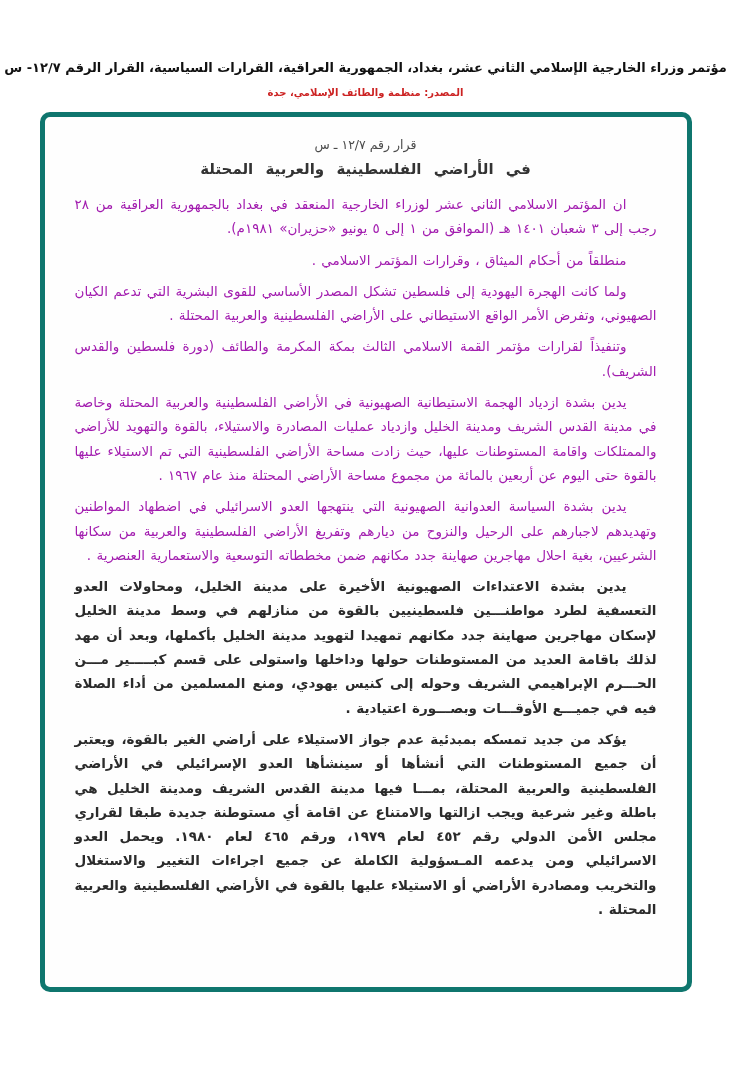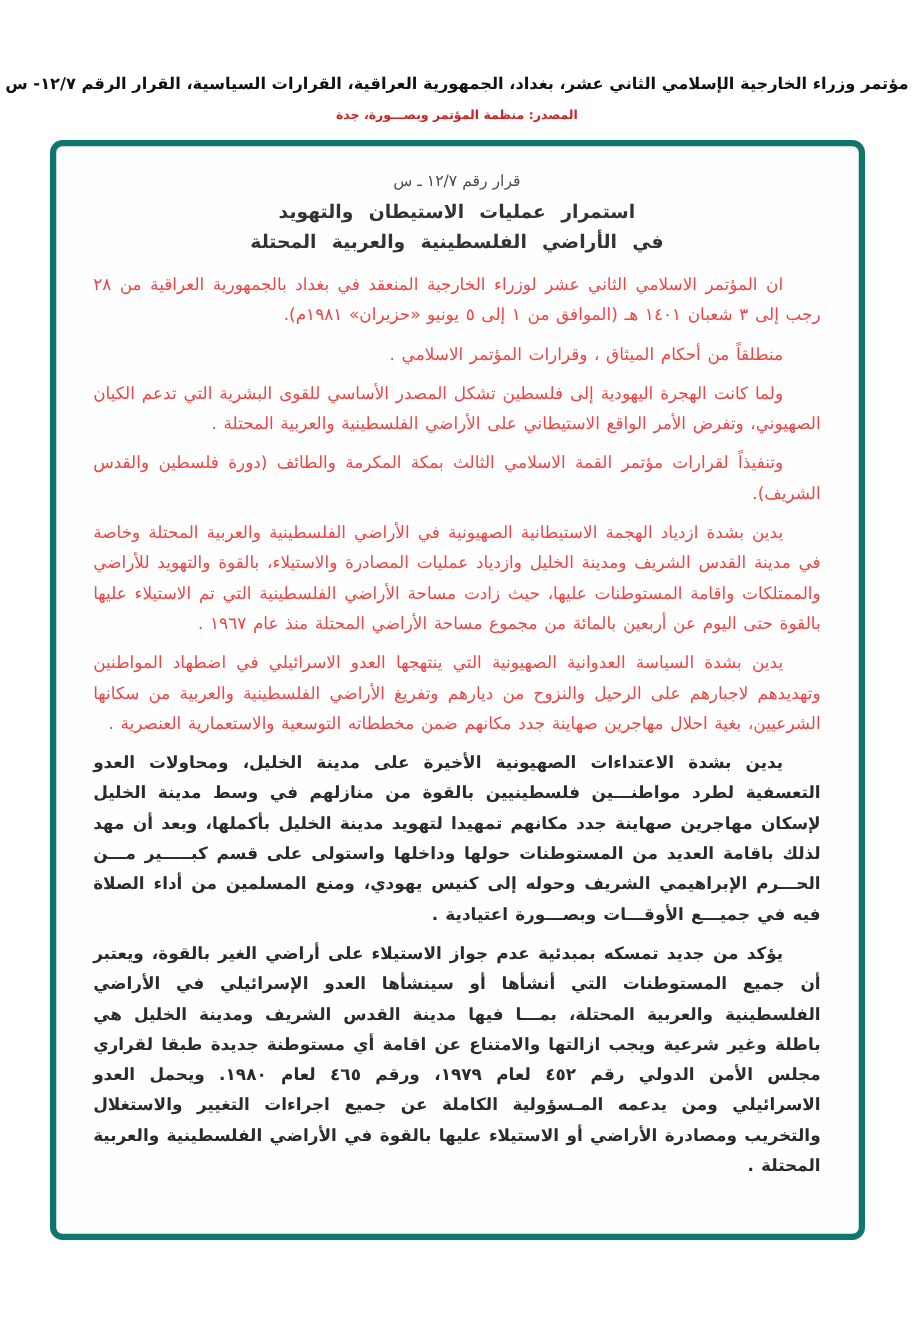--- a/index.html
+++ b/index.html
@@ -70,46 +70,45 @@
       word-spacing: 7px;
       letter-spacing: 0.5px;
       margin-bottom: 6px;
     }
     .doc-body {
       direction: rtl;
     }
     .para {
       font-size: 13.5px;
       line-height: 1.8;
-      color: #ef4444;
+      color: #a21caf;
       text-align: justify;
       text-indent: 30px;
       margin-bottom: 7px;
       word-spacing: 1px;
     }
     .para.bold {
       font-weight: bold;
       color: #2b2b2b;
     }
   </style>
 </head>
 <body>
 
 <div class="page">
 
   <div class="top-header">
     <div class="header-line">مؤتمر وزراء الخارجية الإسلامي الثاني عشر، بغداد، الجمهورية العراقية، القرارات السياسية، القرار الرقم ١٢/٧- س</div>
-    <div class="source-line">المصدر: منظمة المؤتمر وبصـــورة، جدة</div>
+    <div class="source-line">المصدر: منظمة والطائف الإسلامي، جدة</div>
   </div>
 
   <div class="doc-frame">
 
     <div class="doc-title-block">
       <div class="doc-title-line1">قرار رقم ١٢/٧ ـ س</div>
-      <div class="doc-title-line3">استمرار عمليات الاستيطان والتهويد</div>
       <div class="doc-title-line4">في الأراضي الفلسطينية والعربية المحتلة</div>
     </div>
 
     <div class="doc-body">
       <p class="para">ان المؤتمر الاسلامي الثاني عشر لوزراء الخارجية المنعقد في بغداد بالجمهورية العراقية من ٢٨ رجب إلى ٣ شعبان ١٤٠١ هـ (الموافق من ١ إلى ٥ يونيو «حزيران» ١٩٨١م).</p>
       <p class="para">منطلقاً من أحكام الميثاق ، وقرارات المؤتمر الاسلامي .</p>
       <p class="para">ولما كانت الهجرة اليهودية إلى فلسطين تشكل المصدر الأساسي للقوى البشرية التي تدعم الكيان الصهيوني، وتفرض الأمر الواقع الاستيطاني على الأراضي الفلسطينية والعربية المحتلة .</p>
       <p class="para">وتنفيذاً لقرارات مؤتمر القمة الاسلامي الثالث بمكة المكرمة والطائف (دورة فلسطين والقدس الشريف).</p>
       <p class="para">يدين بشدة ازدياد الهجمة الاستيطانية الصهيونية في الأراضي الفلسطينية والعربية المحتلة وخاصة في مدينة القدس الشريف ومدينة الخليل وازدياد عمليات المصادرة والاستيلاء، بالقوة والتهويد للأراضي والممتلكات واقامة المستوطنات عليها، حيث زادت مساحة الأراضي الفلسطينية التي تم الاستيلاء عليها بالقوة حتى اليوم عن أربعين بالمائة من مجموع مساحة الأراضي المحتلة منذ عام ١٩٦٧ .</p>
       <p class="para">يدين بشدة السياسة العدوانية الصهيونية التي ينتهجها العدو الاسرائيلي في اضطهاد المواطنين وتهديدهم لاجبارهم على الرحيل والنزوح من ديارهم وتفريغ الأراضي الفلسطينية والعربية من سكانها الشرعيين، بغية احلال مهاجرين صهاينة جدد مكانهم ضمن مخططاته التوسعية والاستعمارية العنصرية .</p>

